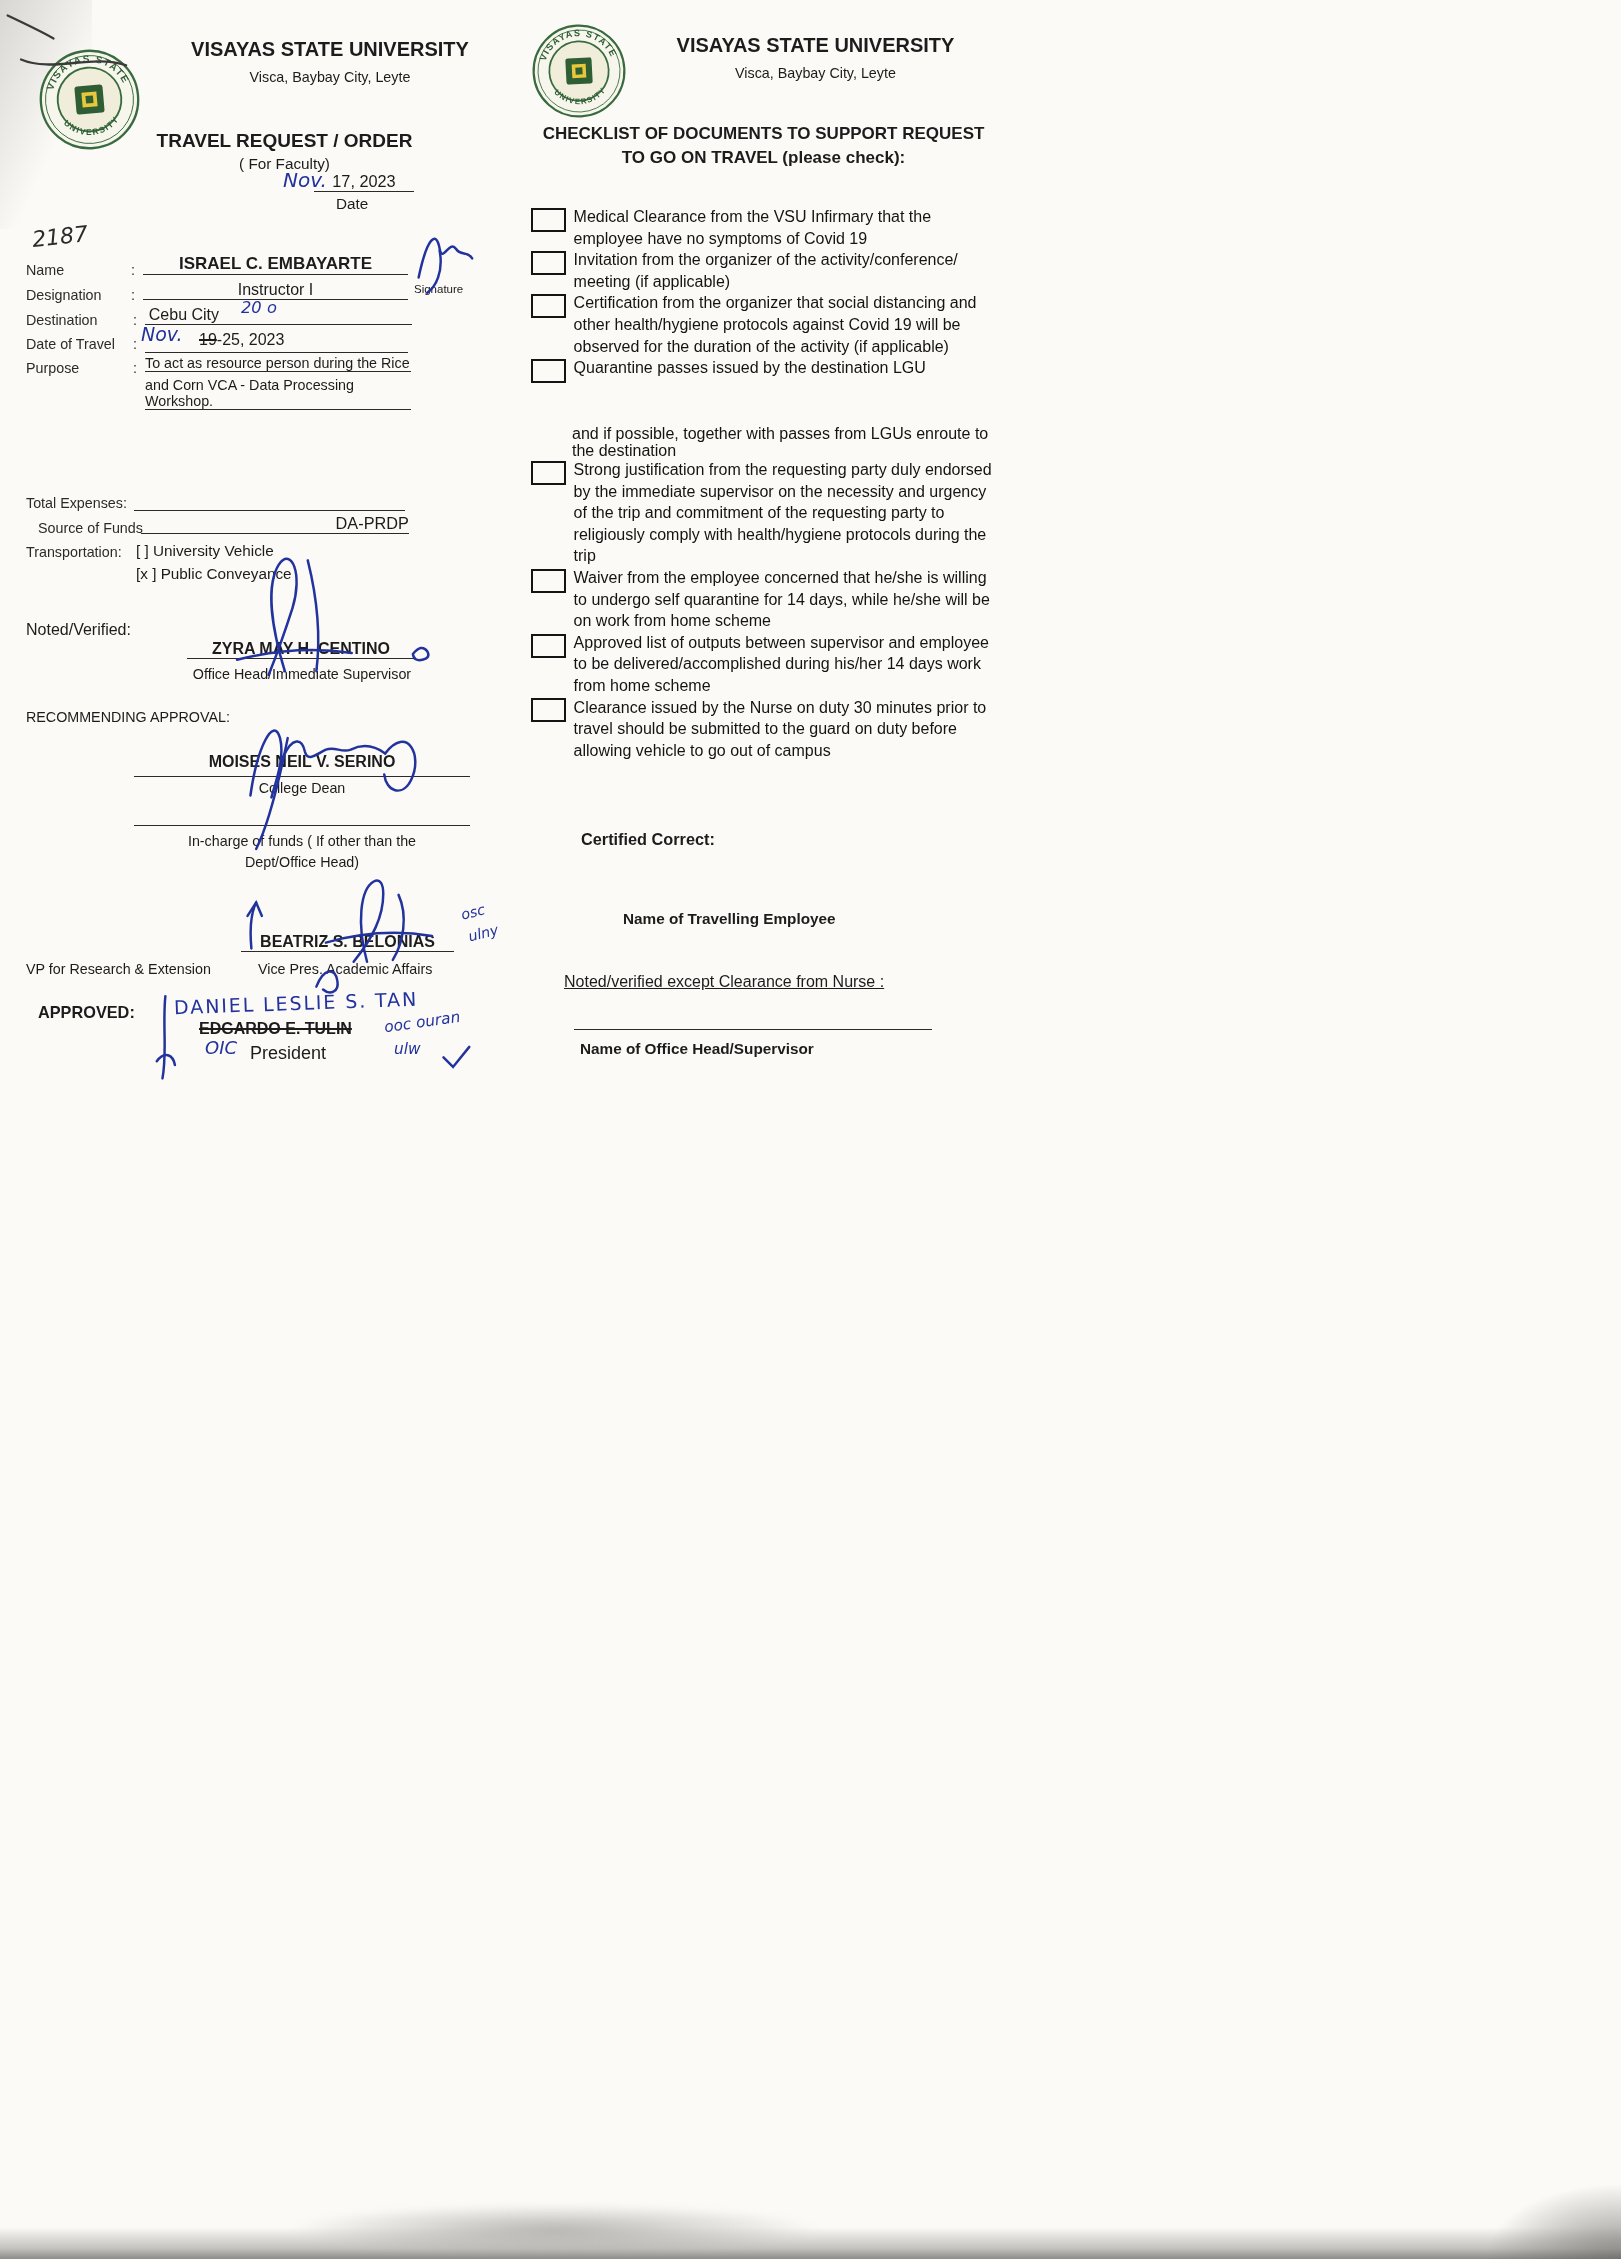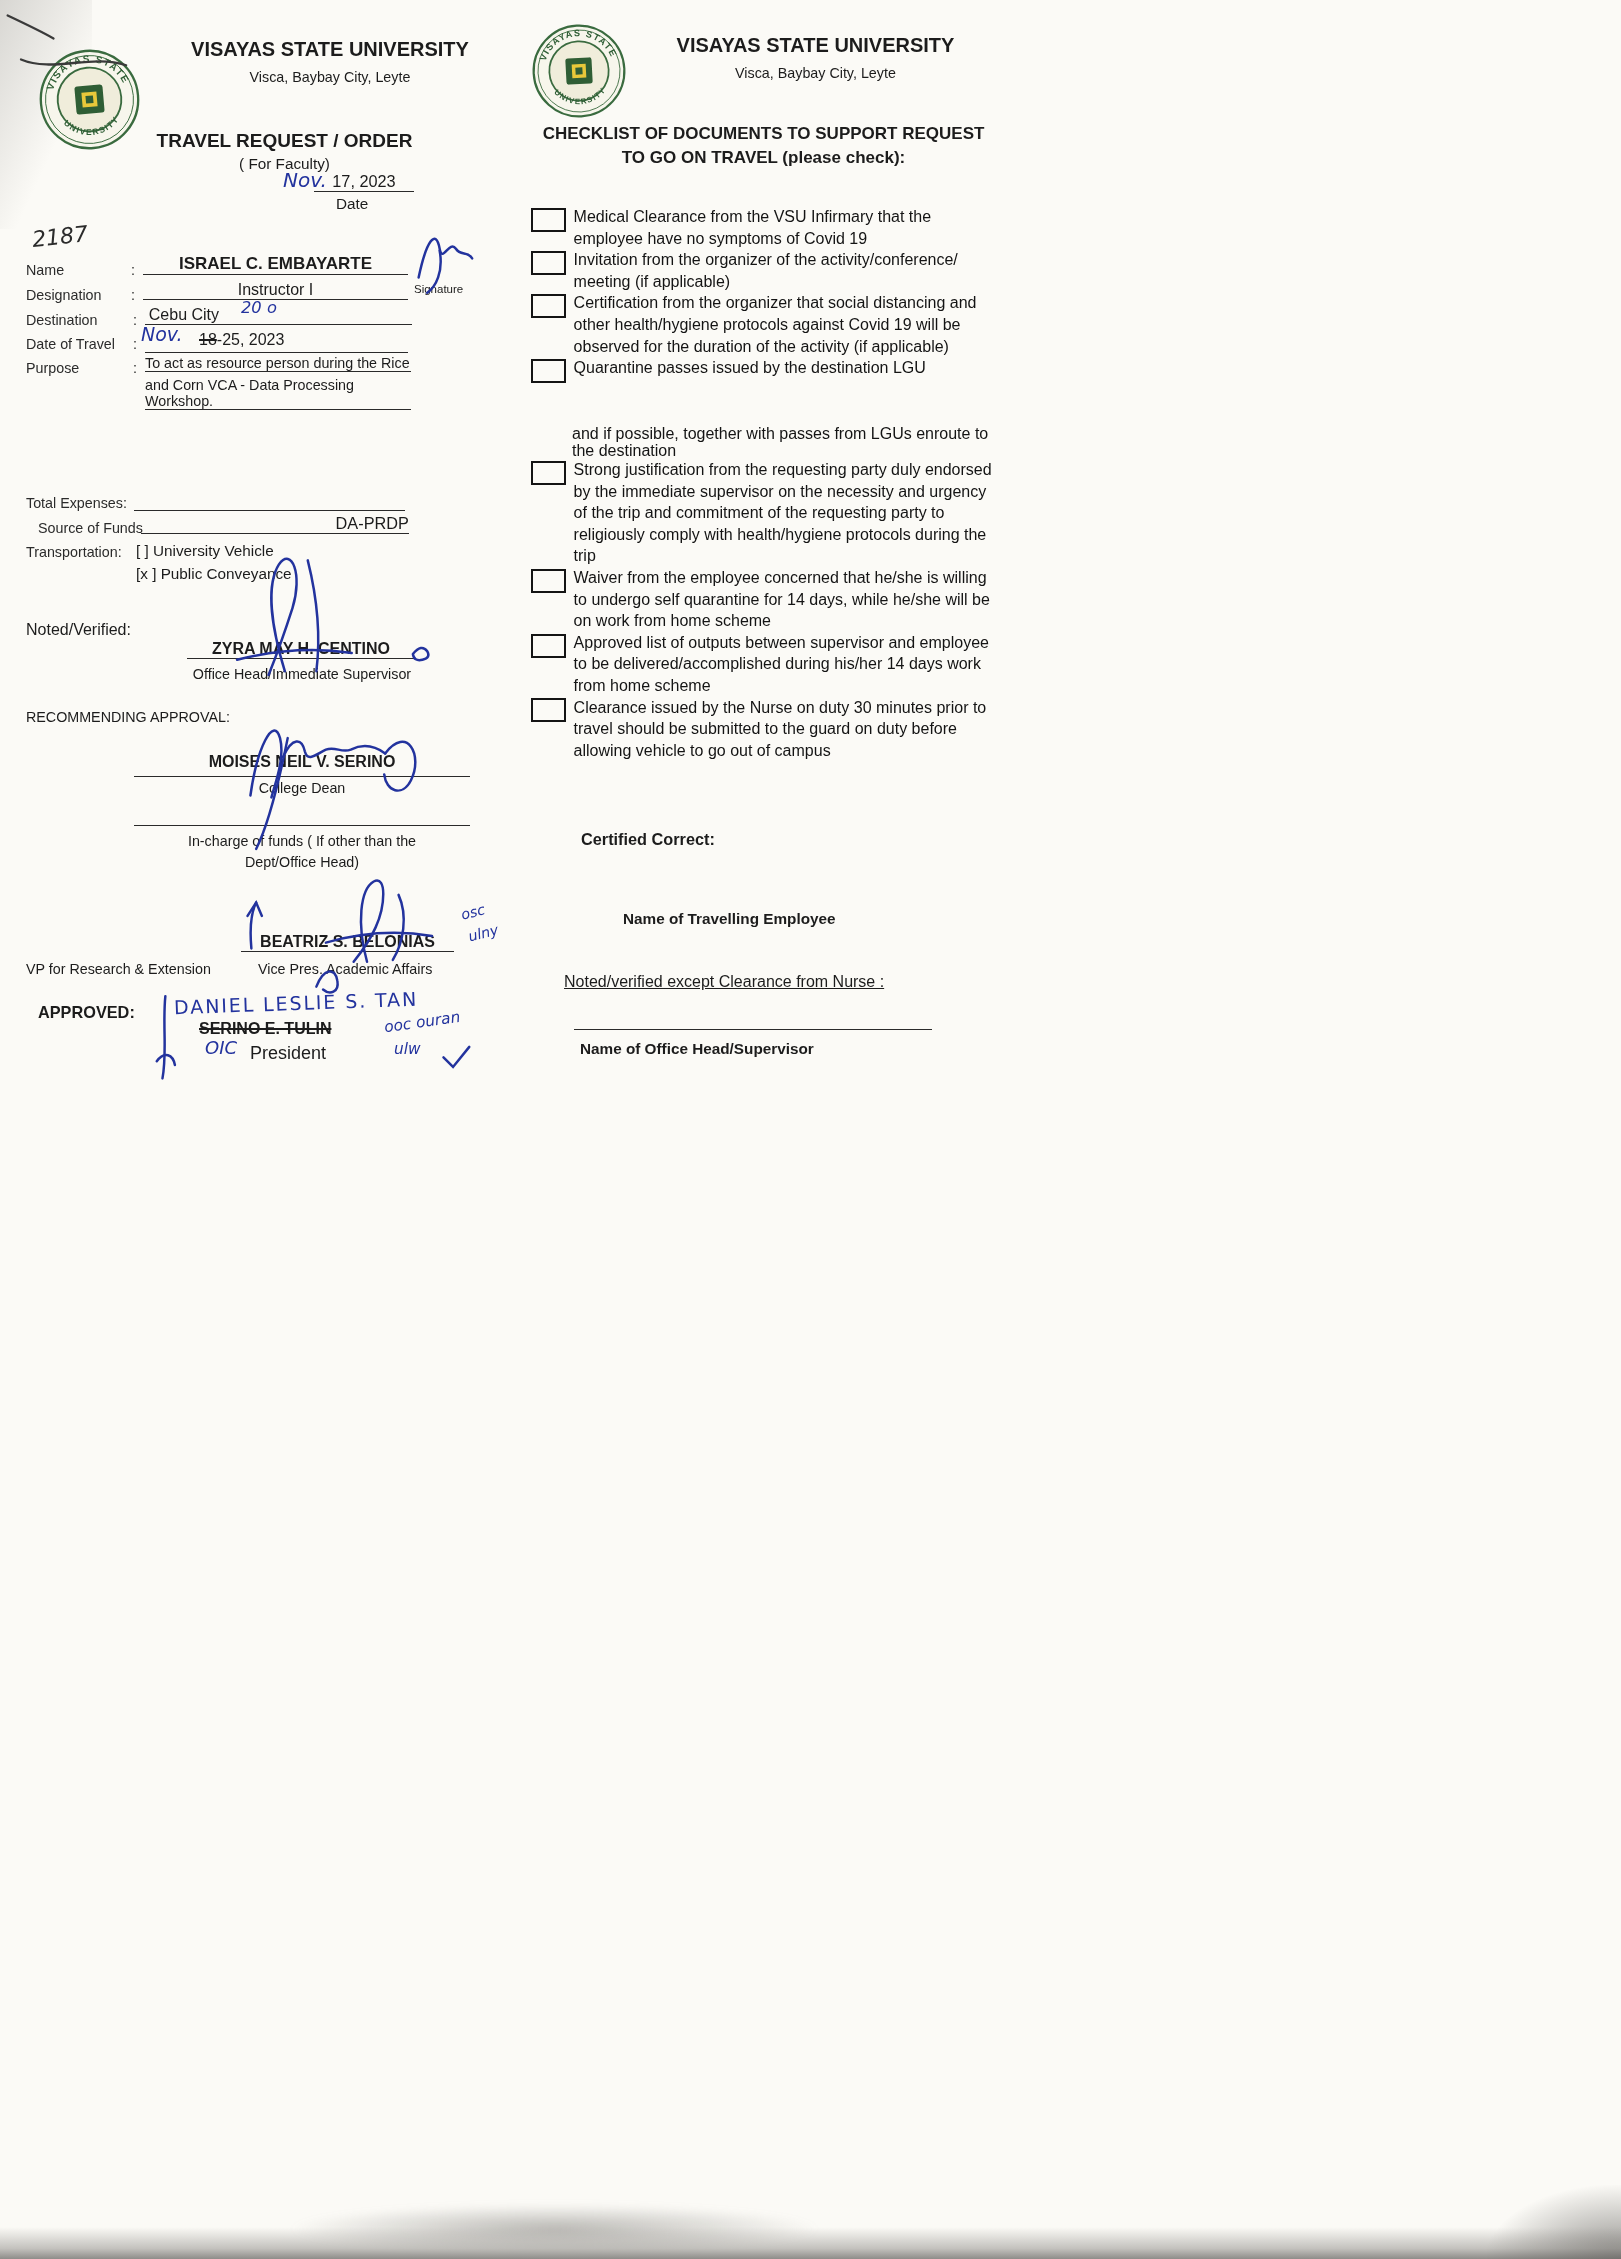--- a/index.html
+++ b/index.html
@@ -83,21 +83,21 @@
   <span class="abs" style="left:414px;top:283px;font-size:11.5px;">Signature</span>
 
   <span class="abs lbl" style="left:26px;top:312px;">Destination</span>
   <span class="abs lbl" style="left:133px;top:312px;">:</span>
   <div class="abs u" style="left:145px;top:306px;width:263px;font-size:16px;padding-left:3.8px;">Cebu City</div>
   <span class="abs hand" style="left:241px;top:298px;font-size:16.3px;">20 o</span>
 
   <span class="abs lbl" style="left:26px;top:336px;">Date of Travel</span>
   <span class="abs lbl" style="left:133px;top:336px;">:</span>
   <div class="abs u" style="left:145px;top:331px;width:263px;height:21px;font-size:16px;">
-    <span class="struck" style="margin-left:54px;">18</span><span>-25, 2023</span>
+    <span class="struck" style="margin-left:54px;">19</span><span>-25, 2023</span>
   </div>
   <span class="abs hand" style="left:141px;top:323px;font-size:19px;">Nov.</span>
 
   <span class="abs lbl" style="left:26px;top:360px;">Purpose</span>
   <span class="abs lbl" style="left:133px;top:360px;">:</span>
   <div class="abs u" style="left:145px;top:355px;width:266px;font-size:14.3px;">To act as resource person during the Rice</div>
   <div class="abs u" style="left:145px;top:377px;width:266px;font-size:14.3px;">and Corn VCA - Data Processing Workshop.</div>
 
   <span class="abs lbl" style="left:26px;top:495px;">Total Expenses:</span>
   <div class="abs u" style="left:134px;top:491px;width:271px;height:19px;"></div>
@@ -121,21 +121,21 @@
   <div class="abs hline" style="left:134px;top:825px;width:336px;"></div>
   <div class="abs c" style="left:134px;top:833px;width:336px;font-size:14.3px;">In-charge of  funds ( If other than the</div>
   <div class="abs c" style="left:134px;top:854px;width:336px;font-size:14.3px;">Dept/Office Head)</div>
 
   <div class="abs c b u" style="left:241px;top:933px;width:213px;font-size:16px;">BEATRIZ S. BELONIAS</div>
   <span class="abs" style="left:26px;top:961px;font-size:14.3px;">VP for Research &amp; Extension</span>
   <span class="abs" style="left:258px;top:961px;font-size:14.3px;">Vice Pres. Academic Affairs</span>
 
   <span class="abs b" style="left:38px;top:1003px;font-size:16.3px;">APPROVED:</span>
   <span class="abs hand-print" style="left:174px;top:992px;font-size:19px;transform:rotate(-2deg);">DANIEL LESLIE S. TAN</span>
-  <span class="abs b struck" style="left:199px;top:1020px;font-size:16px;">SERINO E. TULIN</span>
+  <span class="abs b struck" style="left:199px;top:1020px;font-size:16px;">EDGARDO E. TULIN</span>
   <span class="abs hand" style="left:205px;top:1037px;font-size:18px;">OIC</span>
   <span class="abs" style="left:250px;top:1043px;font-size:18px;">President</span>
 
   <span class="abs hand" style="left:461px;top:904px;font-size:14.3px;transform:rotate(-14deg);">osc</span>
   <span class="abs hand" style="left:468px;top:925px;font-size:14.3px;transform:rotate(-14deg);">ulny</span>
   <span class="abs hand" style="left:384px;top:1013px;font-size:15.3px;transform:rotate(-8deg);">ooc ouran</span>
   <span class="abs hand" style="left:394px;top:1040px;font-size:15.3px;">ulw</span>
 
   <svg class="abs seal" style="left:531px;top:23px;transform:rotate(-3deg);" width="96" height="96" viewBox="0 0 110 110">
     <circle cx="55" cy="55" r="52" fill="#f7f6ec" stroke="#3a6b3f" stroke-width="2.5"></circle>

